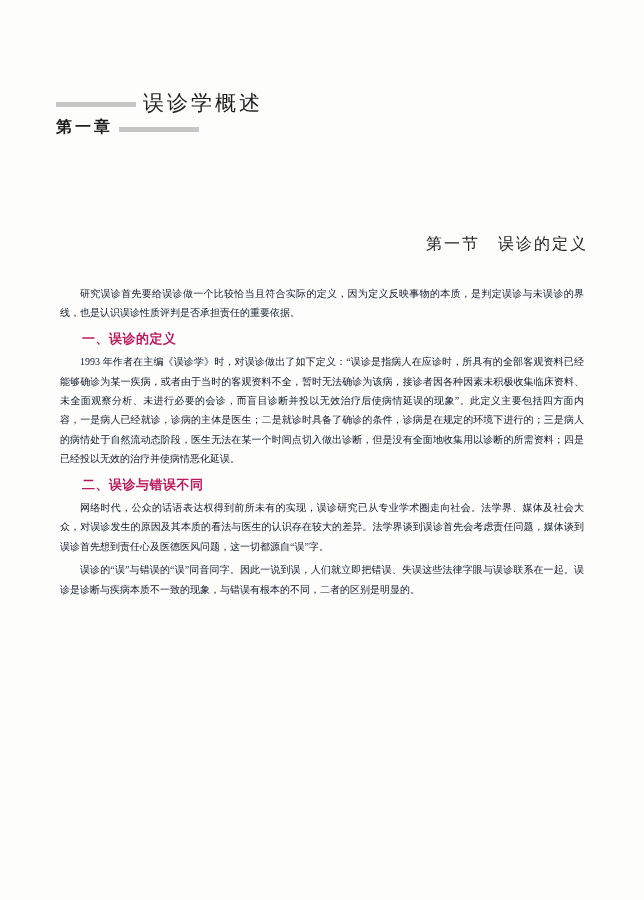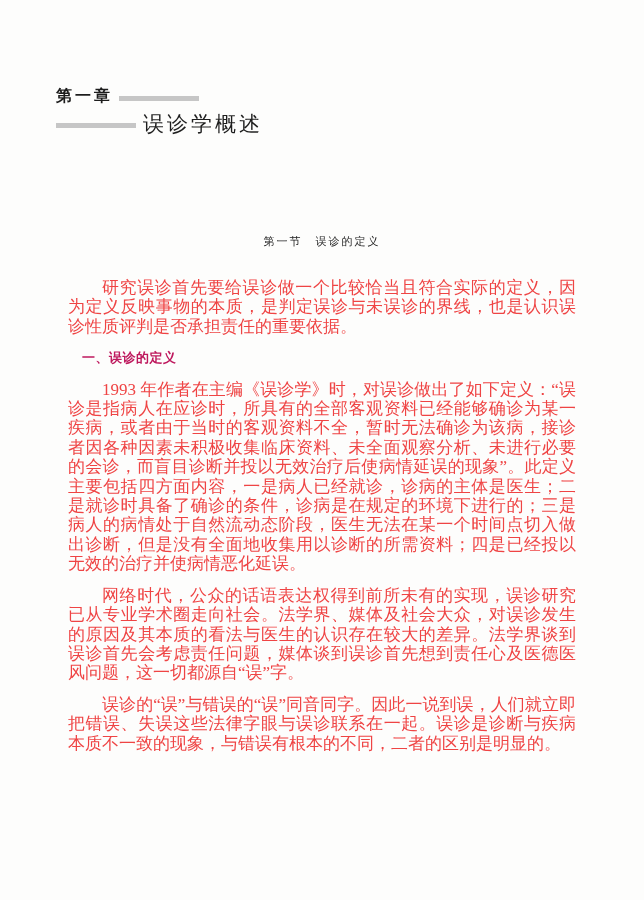--- a/index.html
+++ b/index.html
@@ -50,78 +50,79 @@
     font-weight: normal;
     font-size: 21px;
     letter-spacing: 3px;
     color: #1e1e1e;
     white-space: nowrap;
   }
 
   
   .section-title {
     margin: 96px 0 0 0;
-    text-align: center;
+    text-align: right;
     font-weight: normal;
-    font-size: 11px;
+    font-size: 16px;
     letter-spacing: 2px;
     color: #222222;
   }
 
   
   .body-text {
     margin-top: 29px;
   }
   .para {
-    margin: 12px;
-    font-size: 17px;
+    margin: 4px;
+    font-size: 10px;
     line-height: 19.4px;
     text-align: justify;
     text-indent: 2em;
-    color: #ef4444;
+    color: #0f172a;
   }
   .subhead {
     margin: 6px 0 3px 0;
     padding-left: 2em;
     font-family: "Liberation Sans", sans-serif;
     font-weight: bold;
     font-size: 13px;
     line-height: 19.4px;
     letter-spacing: 0.5px;
     color: #be185d;
   }
 </style>
 </head>
 <body>
 
 <div class="page">
   <div class="content">
 
     <header class="chapter-header">
+      <div class="ch-row ch-row2">
+        <span class="decor-bar bar-bottom"></span>
+        <span class="chapter-title">误诊学概述</span>
+      </div>
       <div class="ch-row">
         <span class="chapter-num">第一章</span>
         <span class="decor-bar bar-top"></span>
-      </div>
-      <div class="ch-row ch-row2">
-        <span class="decor-bar bar-bottom"></span>
-        <span class="chapter-title">误诊学概述</span>
       </div>
     </header>
 
     <h2 class="section-title">第一节　误诊的定义</h2>
 
     <div class="body-text">
 
       <p class="para">研究误诊首先要给误诊做一个比较恰当且符合实际的定义，因为定义反映事物的本质，是判定误诊与未误诊的界线，也是认识误诊性质评判是否承担责任的重要依据。</p>
 
       <h3 class="subhead">一、误诊的定义</h3>
 
       <p class="para">1993 年作者在主编《误诊学》时，对误诊做出了如下定义：“误诊是指病人在应诊时，所具有的全部客观资料已经能够确诊为某一疾病，或者由于当时的客观资料不全，暂时无法确诊为该病，接诊者因各种因素未积极收集临床资料、未全面观察分析、未进行必要的会诊，而盲目诊断并投以无效治疗后使病情延误的现象”。此定义主要包括四方面内容，一是病人已经就诊，诊病的主体是医生；二是就诊时具备了确诊的条件，诊病是在规定的环境下进行的；三是病人的病情处于自然流动态阶段，医生无法在某一个时间点切入做出诊断，但是没有全面地收集用以诊断的所需资料；四是已经投以无效的治疗并使病情恶化延误。</p>
 
 
+      <h3 class="subhead">二、误诊与错误不同</h3>
 
       <p class="para">网络时代，公众的话语表达权得到前所未有的实现，误诊研究已从专业学术圈走向社会。法学界、媒体及社会大众，对误诊发生的原因及其本质的看法与医生的认识存在较大的差异。法学界谈到误诊首先会考虑责任问题，媒体谈到误诊首先想到责任心及医德医风问题，这一切都源自“误”字。</p>
 
       <p class="para">误诊的“误”与错误的“误”同音同字。因此一说到误，人们就立即把错误、失误这些法律字眼与误诊联系在一起。误诊是诊断与疾病本质不一致的现象，与错误有根本的不同，二者的区别是明显的。</p>
 
 
 
     </div>
   </div>
 </div>

